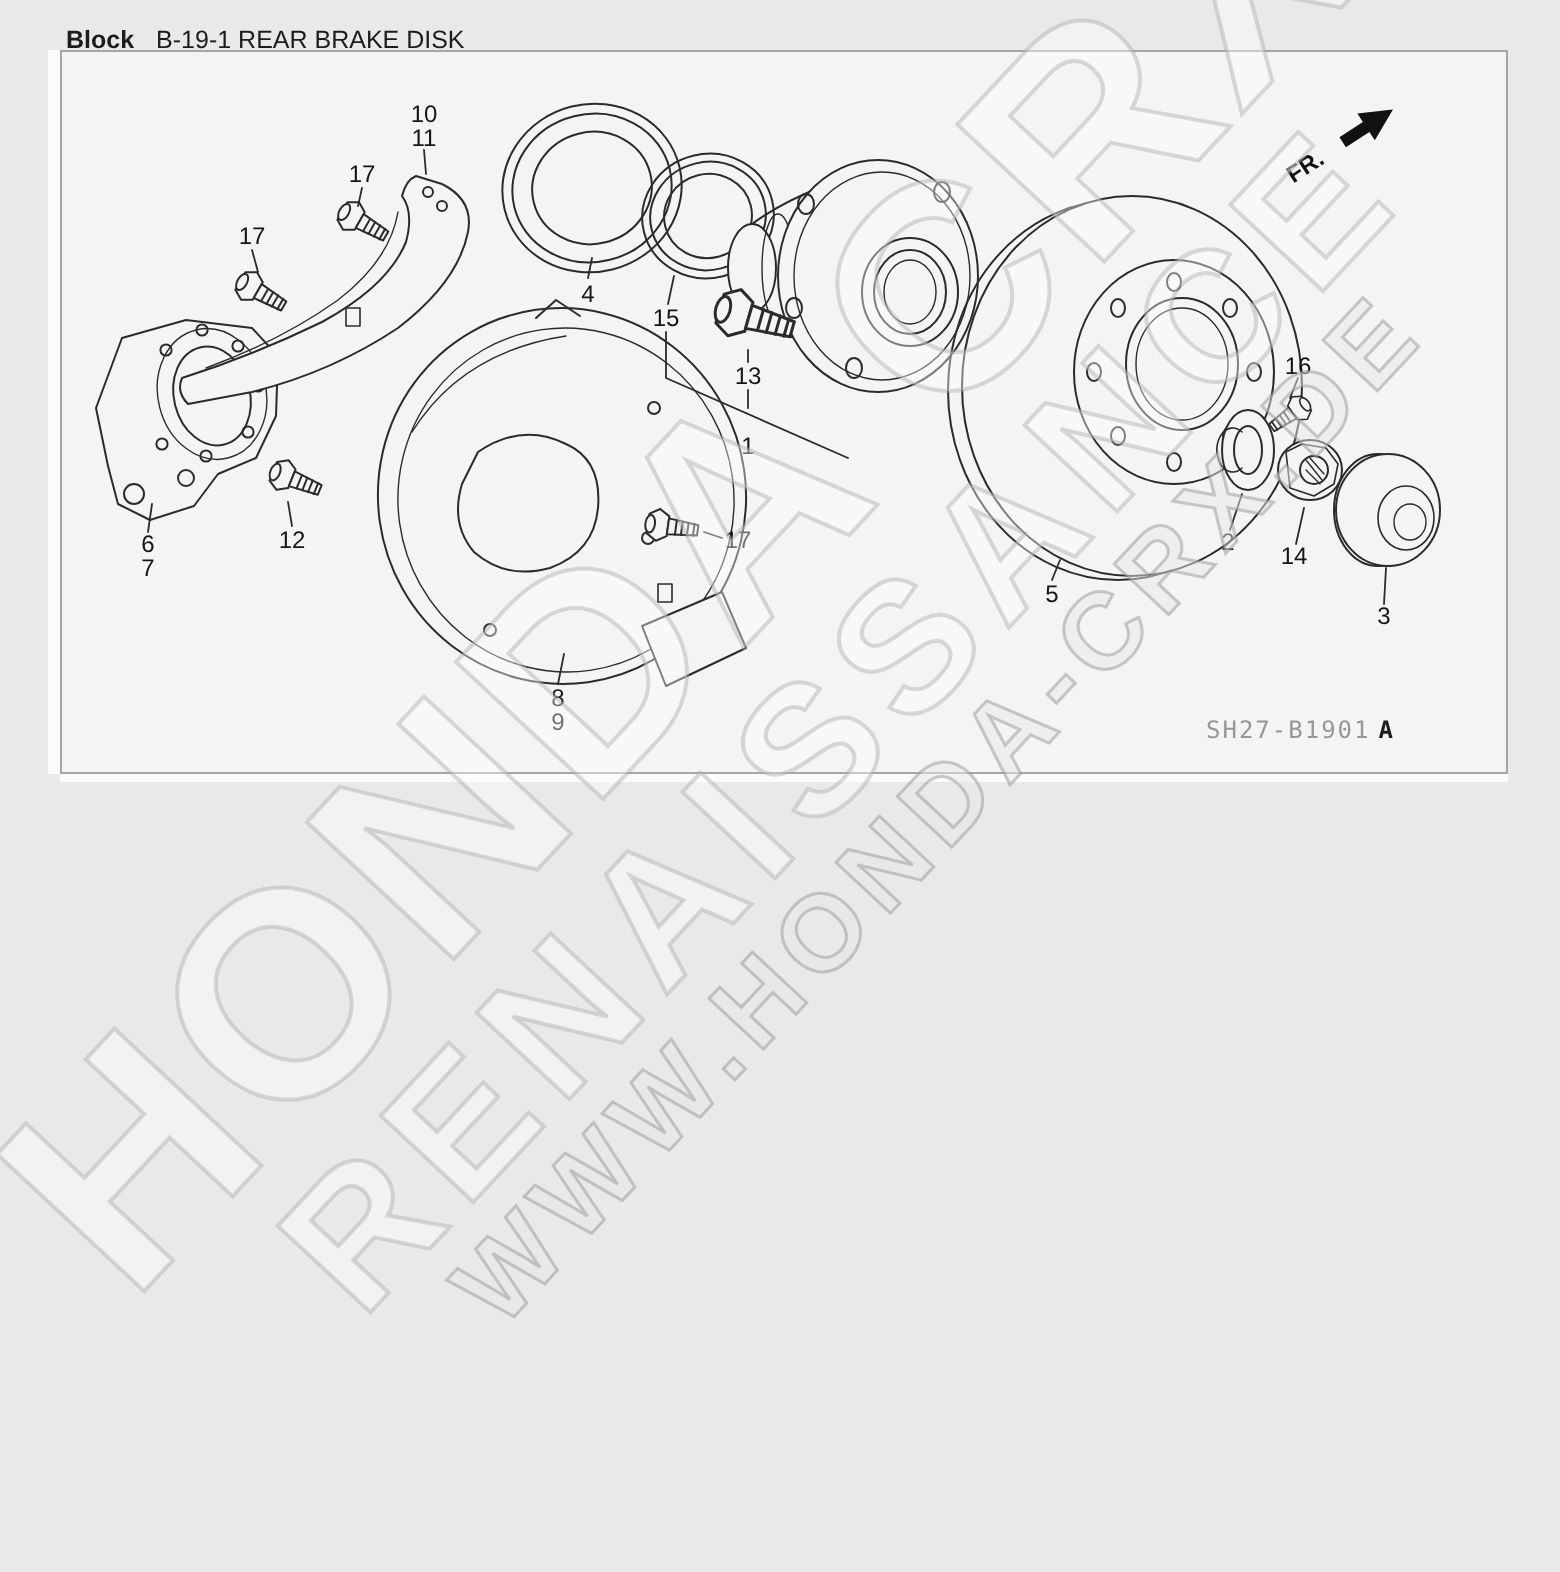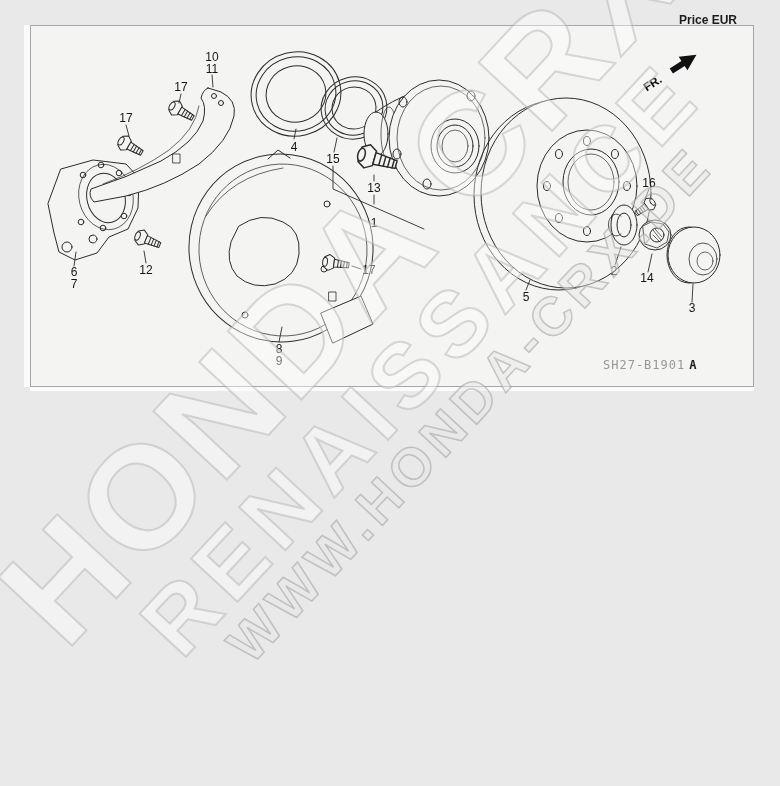--- a/index.html
+++ b/index.html
@@ -228,20 +228,23 @@
     <span class="callout" style="left:583px;top:245px">2</span>
     <span class="callout" style="left:616px;top:252px">14</span>
     <span class="callout" style="left:661px;top:282px">3</span>
     <span class="callout" style="left:618px;top:157px">16</span>
 
     <div class="diagram-code">
       <span>SH27-B1901</span><span class="code-a">A</span>
     </div>
   </div>
 
+  <div class="block-row">
+    <span class="block-label">Block</span><span>B-19-1 REAR BRAKE DISK</span>
+  </div>
 
   <div class="parts-table">
     <div class="thead">
       <span>Refnr</span>
       <span>Part Number</span>
       <span>Part Description</span>
       <span class="h-qty">Unit Qty</span>
       <span class="h-price">
         <div>Price EUR</div>
         <div>(excl. VAT)</div>

